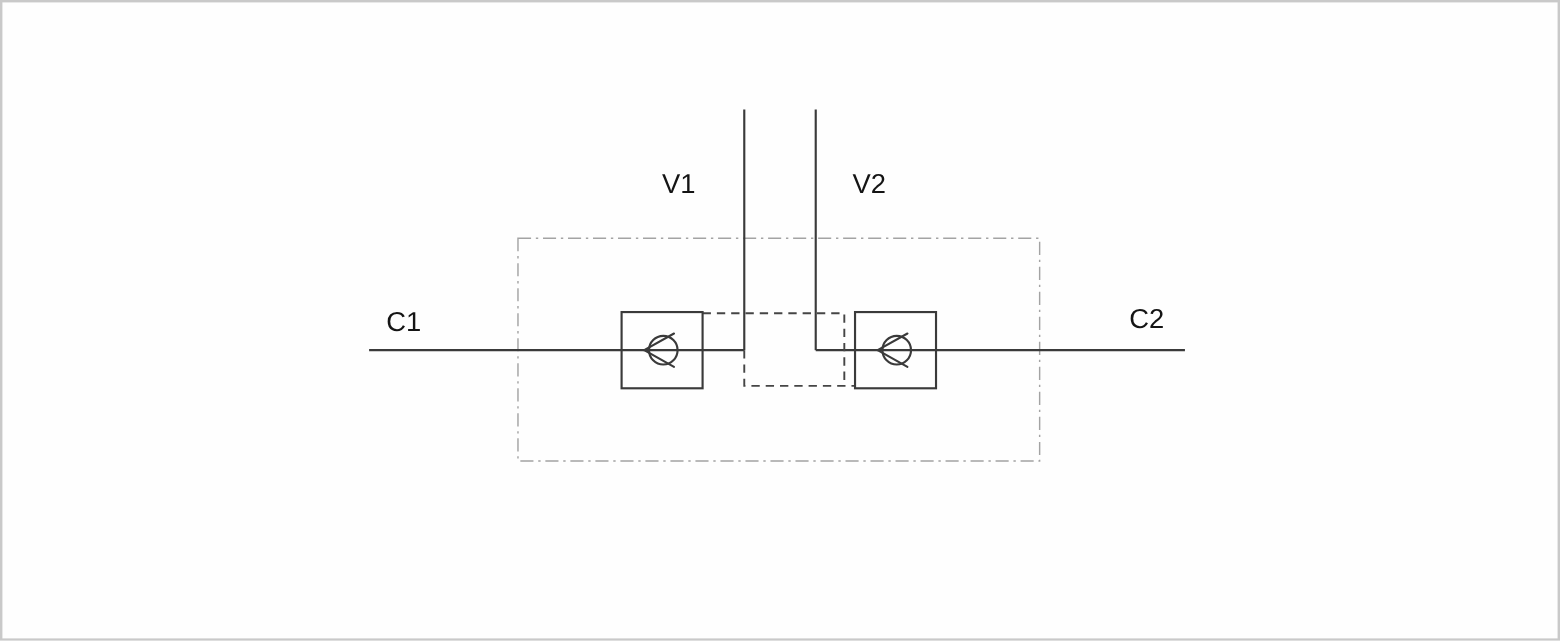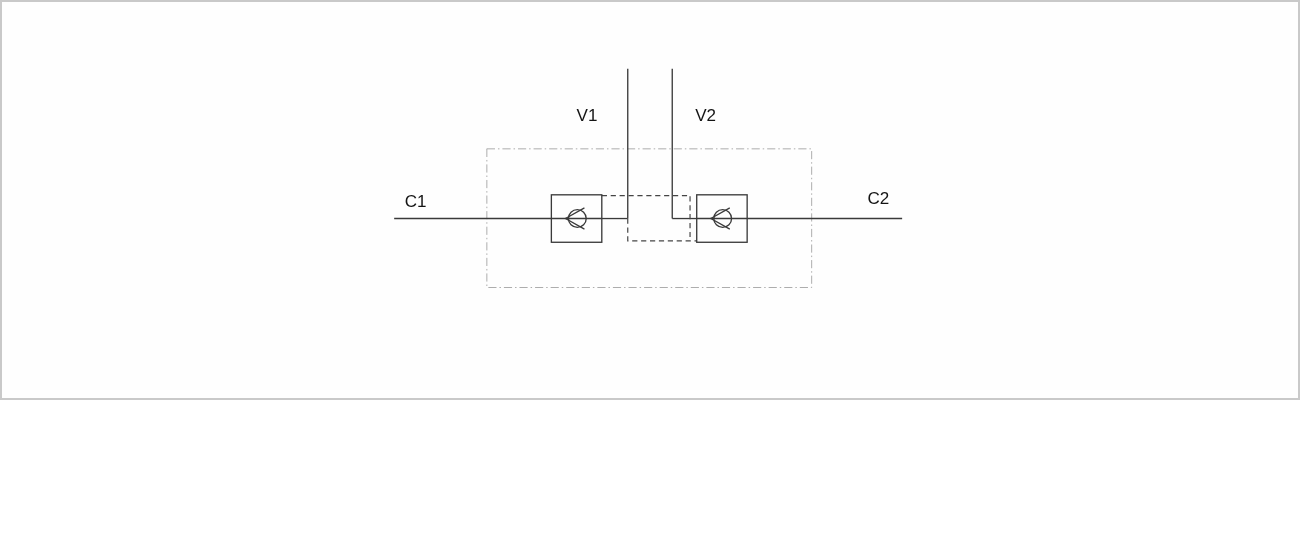--- a/index.html
+++ b/index.html
@@ -3,21 +3,21 @@
 <meta charset="utf-8">
 <style>
   * { box-sizing: border-box; }
   html, body { margin: 0; padding: 0; }
   body {
     background: #ffffff;
     font-family: "Liberation Sans", sans-serif;
   }
   .canvas {
     width: 1300px;
-    height: 400px;
+    height: 534px;
     background: #fefefe;
     border: 2px solid #c9c9c9;
     position: relative;
     overflow: hidden;
   }
   .canvas svg { display: block; width: 100%; height: 100%; }
 
   .pipe {
     stroke: #3a3a3a;
     stroke-width: 1.8;

